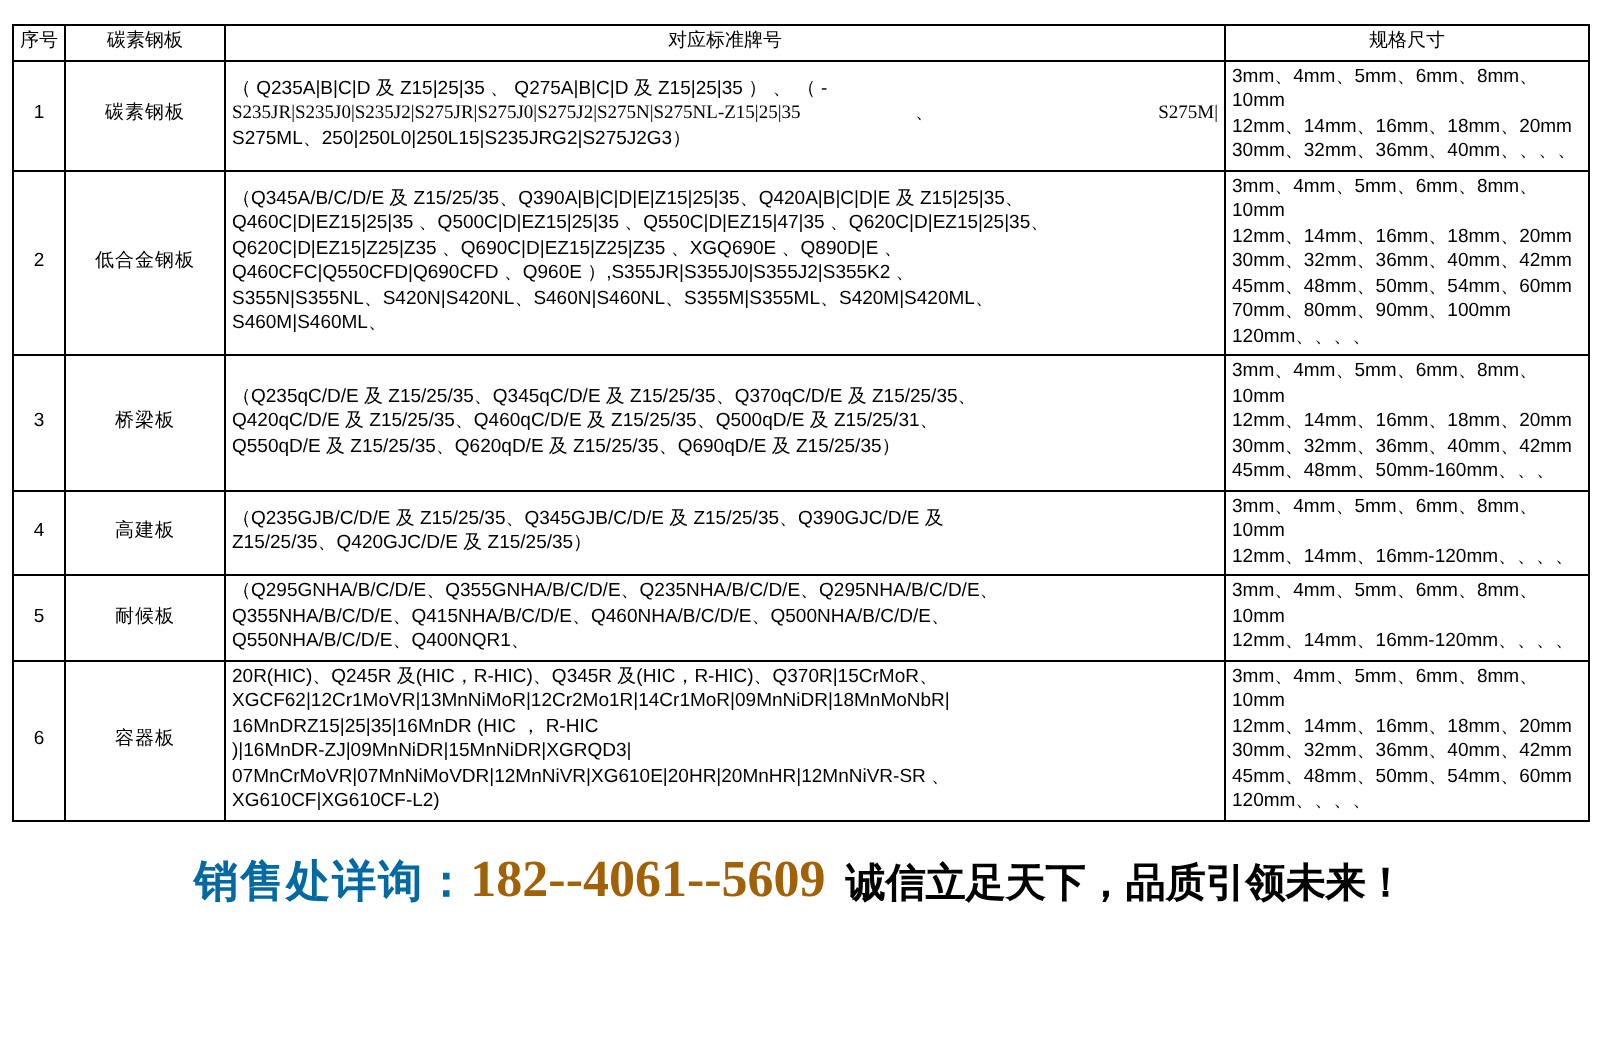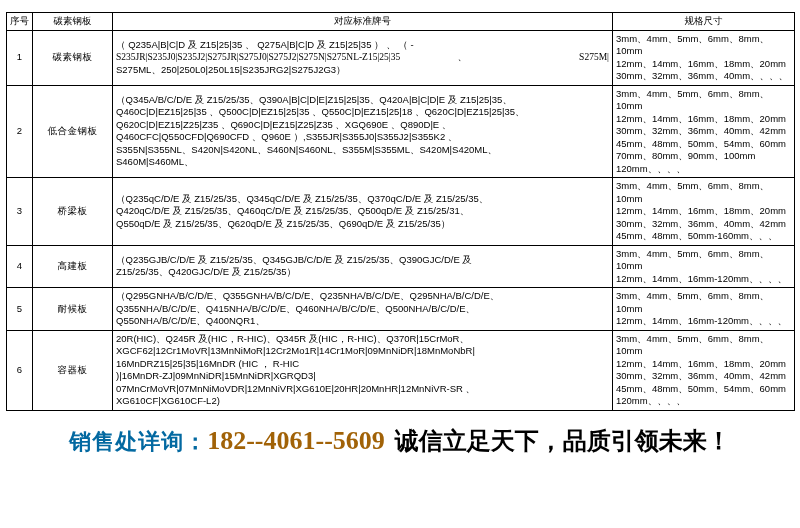--- a/index.html
+++ b/index.html
@@ -102,21 +102,21 @@
     color: #a16207;
     font-family: "Liberation Serif", serif;
     font-weight: bold;
     font-size: 26px;
     letter-spacing: 0px;
   }
   .footer .f3 {
     color: #000000;
     font-family: "Liberation Serif", serif;
     font-weight: bold;
-    font-size: 24px;
+    font-size: 20px;
     margin-left: 10px;
   }
 </style>
 </head>
 <body>
 
 <div class="page">
 
   <table class="spec">
     <colgroup>
@@ -148,21 +148,21 @@
           <span class="ln">12mm、14mm、16mm、18mm、20mm</span>
           <span class="ln">30mm、32mm、36mm、40mm、、、、</span>
         </td>
       </tr>
 
       <tr>
         <td class="idx-cell">2</td>
         <td class="cat-cell">低合金钢板</td>
         <td class="grade-cell">
           <span class="ln">（Q345A/B/C/D/E 及 Z15/25/35、Q390A|B|C|D|E|Z15|25|35、Q420A|B|C|D|E 及 Z15|25|35、</span>
-          <span class="ln">Q460C|D|EZ15|25|35   、Q500C|D|EZ15|25|35  、Q550C|D|EZ15|25|18  、Q620C|D|EZ15|25|35、</span>
+          <span class="ln">Q460C|D|EZ15|25|35   、Q500C|D|EZ15|25|35  、Q550C|D|EZ15|47|35  、Q620C|D|EZ15|25|35、</span>
           <span class="ln">Q620C|D|EZ15|Z25|Z35  、Q690C|D|EZ15|Z25|Z35  、XGQ690E  、Q890D|E  、</span>
           <span class="ln">Q460CFC|Q550CFD|Q690CFD 、Q960E ）,S355JR|S355J0|S355J2|S355K2 、</span>
           <span class="ln">S355N|S355NL、S420N|S420NL、S460N|S460NL、S355M|S355ML、S420M|S420ML、</span>
           <span class="ln">S460M|S460ML、</span>
         </td>
         <td class="size-cell">
           <span class="ln">3mm、4mm、5mm、6mm、8mm、10mm</span>
           <span class="ln">12mm、14mm、16mm、18mm、20mm</span>
           <span class="ln">30mm、32mm、36mm、40mm、42mm</span>
           <span class="ln">45mm、48mm、50mm、54mm、60mm</span>

